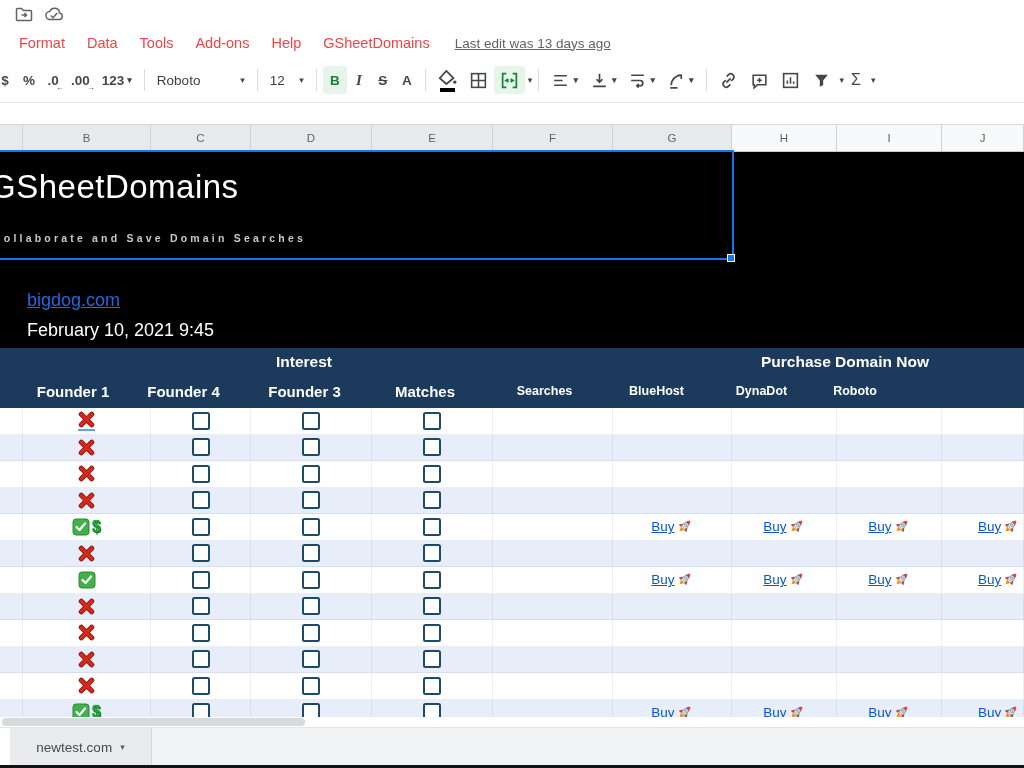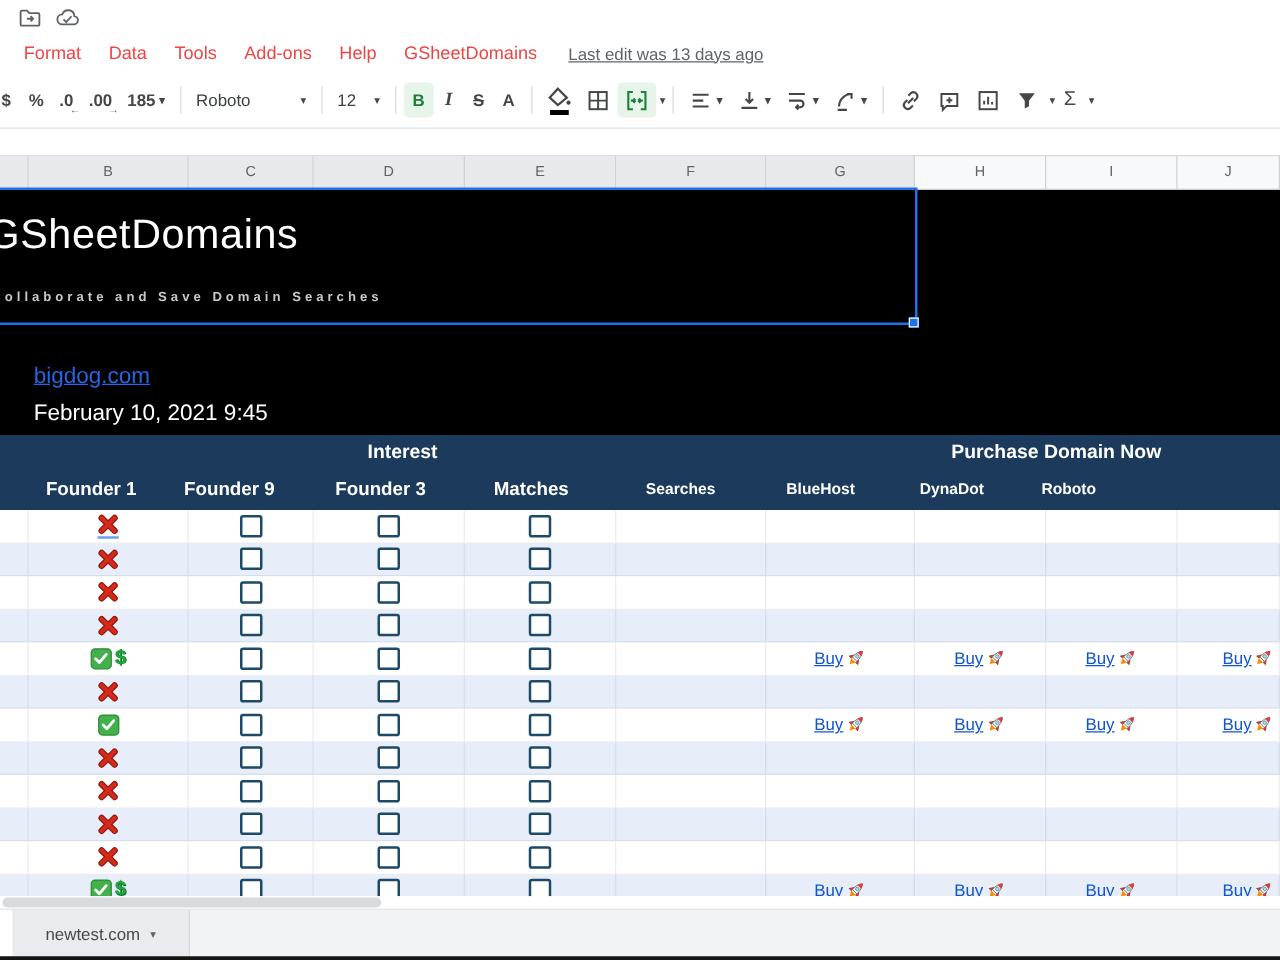--- a/index.html
+++ b/index.html
@@ -44,21 +44,21 @@
   .black-band { position:absolute; top:0; left:0; width:1024px; height:196px; background:#000; }
   .banner-title { position:absolute; top:16px; left:-10px; color:#fff; font-size:33px; font-weight:400; letter-spacing:0.5px; white-space:nowrap; }
   .banner-sub { position:absolute; top:80px; left:-7px; color:#c9c9c9; font-size:10.5px; font-weight:bold; letter-spacing:3.2px; white-space:nowrap; }
   .sel-rect { position:absolute; top:-2px; left:-4px; width:738px; height:110px; border:2px solid #1a73e8; }
   .sel-handle { position:absolute; top:102px; left:727px; width:8px; height:8px; background:#1a73e8; border:1px solid #fff; }
   .domain-link { position:absolute; top:138px; left:27px; font-size:18px; color:#2765e0; text-decoration:underline; }
   .domain-date { position:absolute; top:168px; left:27px; font-size:18px; color:#fff; }
 
   .navy-head { position:absolute; top:196px; left:0; width:1024px; height:60px; }
   .group-label { position:absolute; top:3px; height:22px; display:flex; align-items:center; justify-content:center; color:#fff; font-weight:bold; font-size:15.5px; }
-  .gi { left:151px; width:342px; }
+  .gi { left:133px; width:342px; }
   .gp { left:692px; width:292px; padding-left:14px; }
   .head-cells { position:absolute; top:26px; left:0; width:1024px; height:34px; display:flex; }
   .head-cell { display:flex; align-items:center; justify-content:center; color:#fff; font-weight:bold; font-size:15px; white-space:nowrap; }
   .head-cell.small { font-size:12.5px; }
 
   .rows-viewport { position:absolute; top:256px; left:0; width:1024px; height:309px; overflow:hidden; }
   .sheet-row { display:flex; height:26.5px; background:#fff; }
   .sheet-row.alt { background:#e7eefa; }
   .cell { height:100%; display:flex; align-items:center; justify-content:center; border-right:1px solid rgba(110,130,160,0.14); border-bottom:1px solid rgba(110,130,160,0.14); overflow:hidden; }
   .cell.buy-j { justify-content:flex-start; padding-left:36px; }
@@ -136,21 +136,21 @@
     <span class="tbtn">%</span>
     <span class="tbtn">
         <span>.0</span>
         <span class="subarrow">←</span>
       </span>
     <span class="tbtn">
         <span>.00</span>
         <span class="subarrow">→</span>
       </span>
     <span class="tbtn">
-        <span>185</span>
+        <span>123</span>
         <span class="caret">▾</span>
       </span>
     <span class="tsep"></span>
     <span class="tbtn font-select">
         <span>Roboto</span>
         <span class="caret">▾</span>
       </span>
     <span class="tsep"></span>
     <span class="tbtn size-select">
         <span>12</span>
@@ -267,21 +267,21 @@
       <a class="domain-link">bigdog.com</a>
       <div class="domain-date">February 10, 2021 9:45</div>
     </div>
 
     <div class="navy-head" id="navy-head" style="background: rgb(27, 58, 92);">
       <div class="group-label gi">Interest</div>
       <div class="group-label gp">Purchase Domain Now</div>
       <div class="head-cells" id="head-cells">
           <div style="width: 23px;"></div>
           <div class="head-cell" style="width: 100px;">Founder 1</div>
-          <div class="head-cell" style="width: 121px;">Founder 9</div>
+          <div class="head-cell" style="width: 121px;">Founder 4</div>
           <div class="head-cell" style="width: 121px;">Founder 3</div>
           <div class="head-cell" style="width: 120px;">Matches</div>
           <div class="head-cell small" style="width: 119px;">Searches</div>
           <div class="head-cell small" style="width: 105px;">BlueHost</div>
           <div class="head-cell small" style="width: 105px;">DynaDot</div>
           <div class="head-cell small" style="width: 82px;">Roboto</div>
         </div>
     </div>
 
     <div class="rows-viewport" id="rows-viewport">

